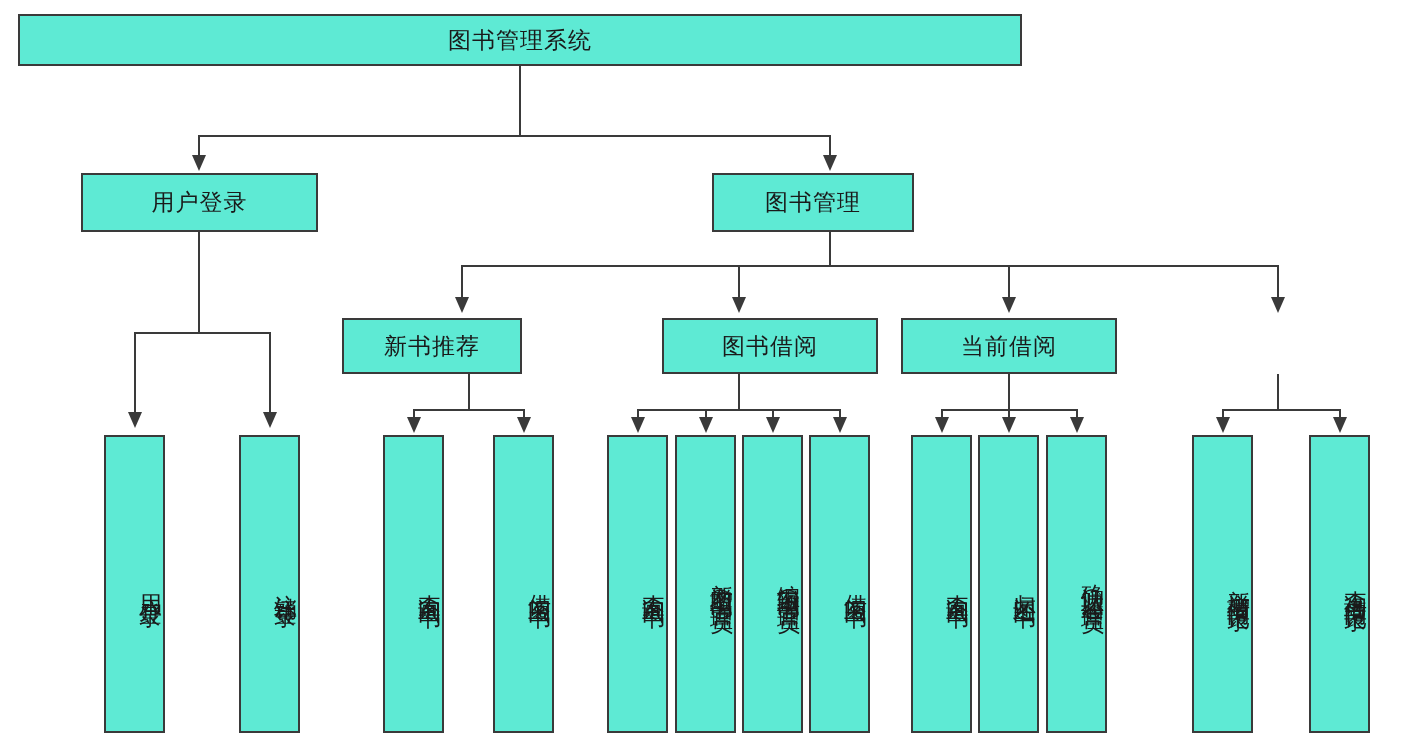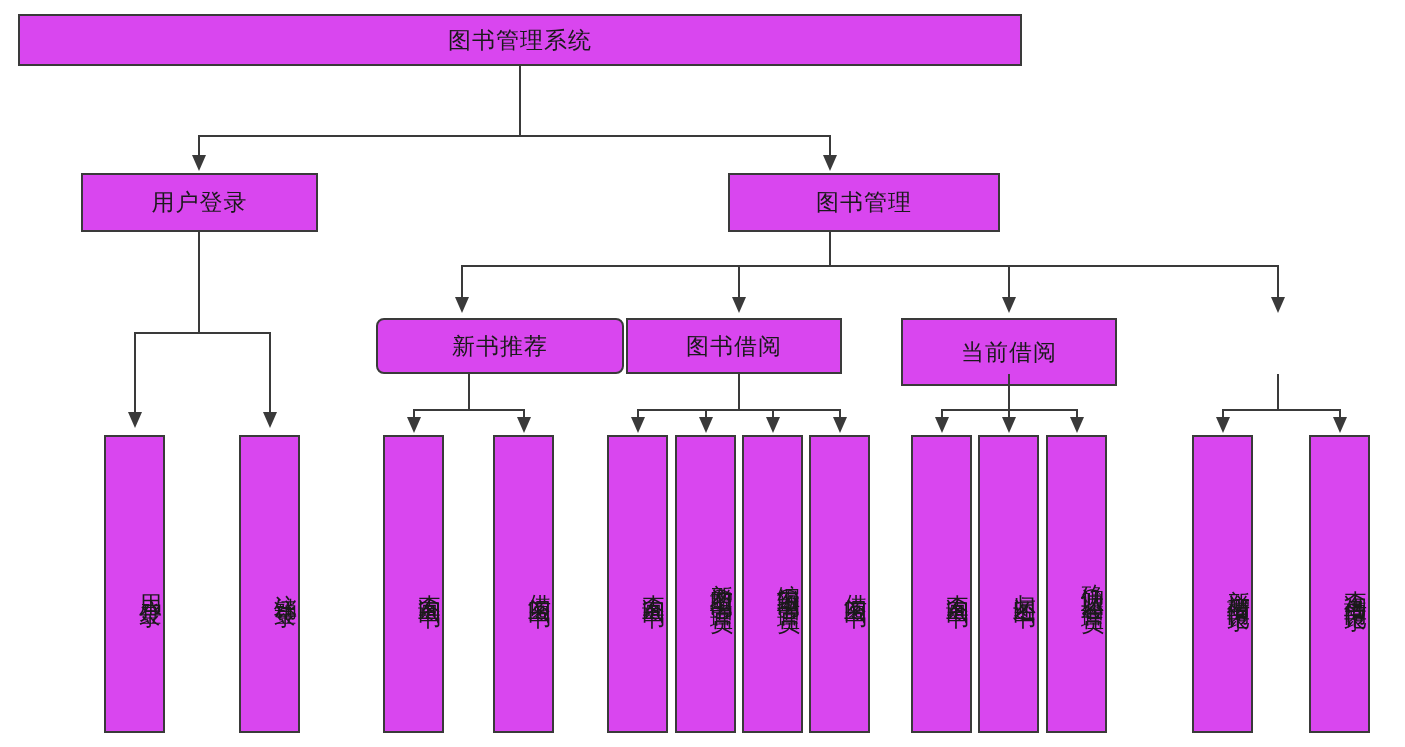--- a/index.html
+++ b/index.html
@@ -12,21 +12,21 @@
     position:relative;
     width:1405px;
     height:747px;
     background:#ffffff;
     overflow:hidden;
   }
   
   .node{
     position:absolute;
     box-sizing:border-box;
-    background:#d946ef;
+    background:#5eead4;
     border:2px solid #3a3a3a;
     display:flex;
     align-items:center;
     justify-content:center;
     color:#1a1a1a;
     letter-spacing:1px;
   }
   .node.horiz{
     font-size:23px;
     line-height:1;
@@ -88,21 +88,21 @@
   <div class="ln h" style="left:198px;top:135px;width:633px;"></div>
   <div class="ln v" style="left:198px;top:135px;height:22px;"></div>
   <div class="ln v" style="left:829px;top:135px;height:22px;"></div>
   <div class="arrow" style="left:192px;top:155px;"></div>
   <div class="arrow" style="left:823px;top:155px;"></div>
 
   <div class="node horiz" style="left:81px;top:173px;width:237px;height:59px;">
     <span class="cap">用户登录</span>
   </div>
 
-  <div class="node horiz" style="left:712px;top:173px;width:272px;height:59px;margin-left:16px;">
+  <div class="node horiz" style="left:712px;top:173px;width:202px;height:59px;">
     <span class="cap">图书管理</span>
   </div>
 
   <div class="ln v" style="left:198px;top:232px;height:101px;"></div>
   <div class="ln h" style="left:134px;top:332px;width:135px;"></div>
   <div class="ln v" style="left:134px;top:332px;height:82px;"></div>
   <div class="ln v" style="left:269px;top:332px;height:82px;"></div>
   <div class="arrow" style="left:128px;top:412px;"></div>
   <div class="arrow" style="left:263px;top:412px;"></div>
 
@@ -110,27 +110,27 @@
   <div class="ln h" style="left:461px;top:265px;width:817px;"></div>
   <div class="ln v" style="left:461px;top:265px;height:34px;"></div>
   <div class="ln v" style="left:738px;top:265px;height:34px;"></div>
   <div class="ln v" style="left:1008px;top:265px;height:34px;"></div>
   <div class="ln v" style="left:1277px;top:265px;height:34px;"></div>
   <div class="arrow" style="left:455px;top:297px;"></div>
   <div class="arrow" style="left:732px;top:297px;"></div>
   <div class="arrow" style="left:1002px;top:297px;"></div>
   <div class="arrow" style="left:1271px;top:297px;"></div>
 
-  <div class="node horiz" style="left:376px;top:318px;width:248px;height:56px;border-radius:8px;">
+  <div class="node horiz" style="left:342px;top:318px;width:180px;height:56px;">
     <span class="cap">新书推荐</span>
   </div>
-  <div class="node horiz" style="left:626px;top:318px;width:216px;height:56px;">
+  <div class="node horiz" style="left:662px;top:318px;width:216px;height:56px;">
     <span class="cap">图书借阅</span>
   </div>
-  <div class="node horiz" style="left:901px;top:318px;width:216px;height:68px;">
+  <div class="node horiz" style="left:901px;top:318px;width:216px;height:56px;">
     <span class="cap">当前借阅</span>
   </div>
 
   <div class="ln v" style="left:468px;top:374px;height:36px;"></div>
   <div class="ln h" style="left:413px;top:409px;width:111px;"></div>
   <div class="ln v" style="left:413px;top:409px;height:10px;"></div>
   <div class="ln v" style="left:523px;top:409px;height:10px;"></div>
   <div class="arrow" style="left:407px;top:417px;"></div>
   <div class="arrow" style="left:517px;top:417px;"></div>
 

